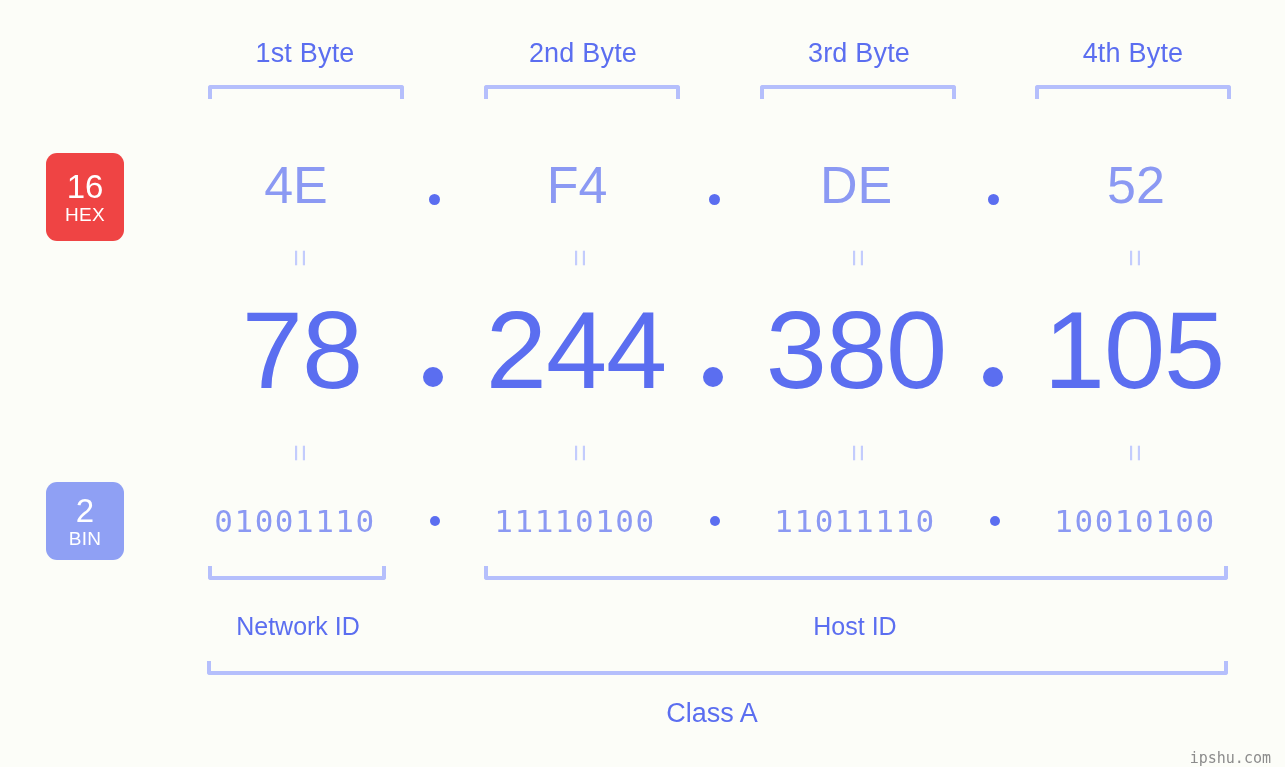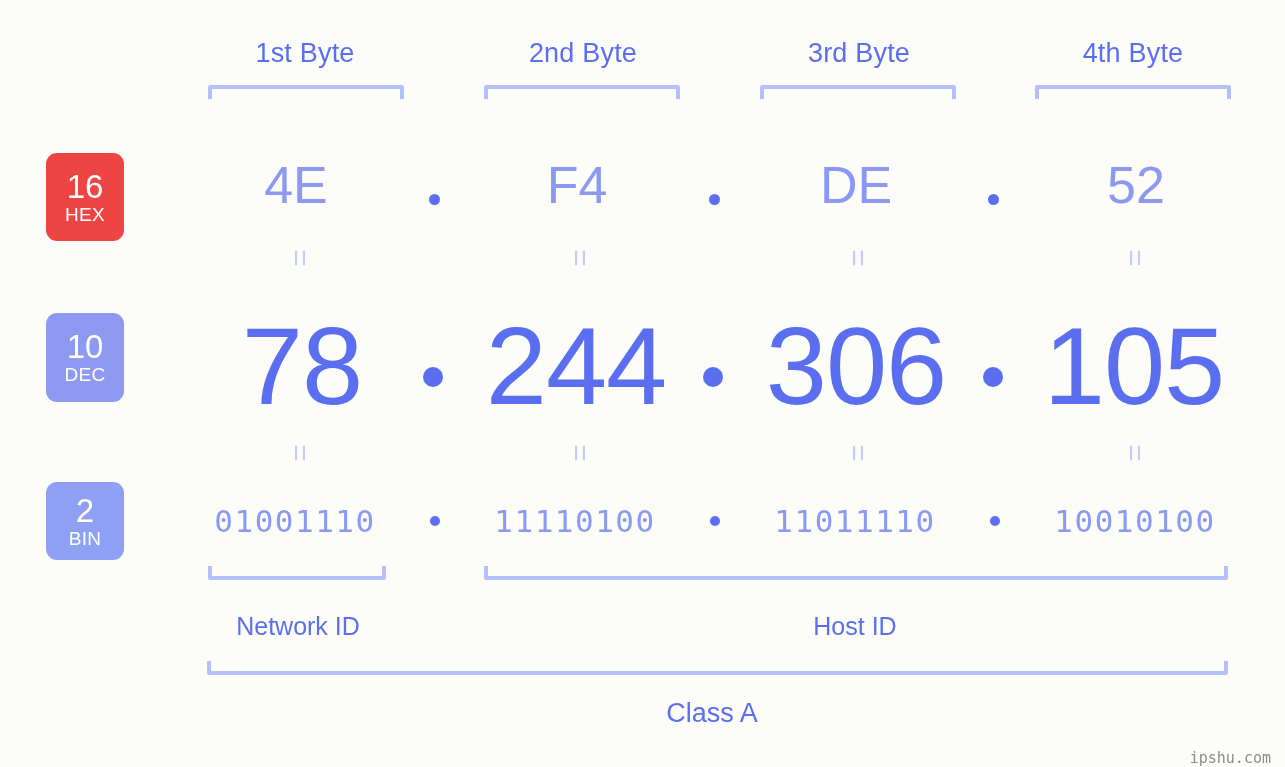--- a/index.html
+++ b/index.html
@@ -107,21 +107,20 @@
   .val-dec {
     position: absolute;
     top: 294px;
     height: 112px;
     line-height: 112px;
     text-align: center;
     font-size: 110px;
     color: #5b6ef0;
     white-space: nowrap;
     letter-spacing: -1px;
-    margin-top: 16px;
   }
   .dot-dec {
     position: absolute;
     top: 367px;
     width: 20px;
     height: 20px;
     border-radius: 50%;
     background: #5b6ef0;
   }
 
@@ -217,30 +216,26 @@
   <div class="dot-hex" style="left:709px;" data-name="hex-separator-dot-2"></div>
   <div class="val-hex" style="left:756px;width:200px;" data-name="hex-octet-3">DE</div>
   <div class="dot-hex" style="left:988px;" data-name="hex-separator-dot-3"></div>
   <div class="val-hex" style="left:1036px;width:200px;" data-name="hex-octet-4">52</div>
 
   <div class="eq" style="left:287px;top:245px;" data-name="equals-sign-hex-dec-1">=</div>
   <div class="eq" style="left:567px;top:245px;" data-name="equals-sign-hex-dec-2">=</div>
   <div class="eq" style="left:845px;top:245px;" data-name="equals-sign-hex-dec-3">=</div>
   <div class="eq" style="left:1122px;top:245px;" data-name="equals-sign-hex-dec-4">=</div>
 
-  <div class="badge" id="badge-dec" data-name="base-badge-dec">
-    <span class="badge-num" data-name="base-badge-dec-number">10</span>
-    <span class="badge-sub" data-name="base-badge-dec-name">DEC</span>
-  </div>
 
   <div class="val-dec" style="left:200px;width:204px;" data-name="dec-octet-1">78</div>
   <div class="dot-dec" style="left:423px;" data-name="dec-separator-dot-1"></div>
   <div class="val-dec" style="left:472px;width:208px;" data-name="dec-octet-2">244</div>
   <div class="dot-dec" style="left:703px;" data-name="dec-separator-dot-2"></div>
-  <div class="val-dec" style="left:752px;width:208px;" data-name="dec-octet-3">306</div>
+  <div class="val-dec" style="left:752px;width:208px;" data-name="dec-octet-3">380</div>
   <div class="dot-dec" style="left:983px;" data-name="dec-separator-dot-3"></div>
   <div class="val-dec" style="left:1030px;width:208px;" data-name="dec-octet-4">105</div>
 
   <div class="eq" style="left:287px;top:440px;" data-name="equals-sign-dec-bin-1">=</div>
   <div class="eq" style="left:567px;top:440px;" data-name="equals-sign-dec-bin-2">=</div>
   <div class="eq" style="left:845px;top:440px;" data-name="equals-sign-dec-bin-3">=</div>
   <div class="eq" style="left:1122px;top:440px;" data-name="equals-sign-dec-bin-4">=</div>
 
   <div class="badge" id="badge-bin" data-name="base-badge-bin">
     <span class="badge-num" data-name="base-badge-bin-number">2</span>

